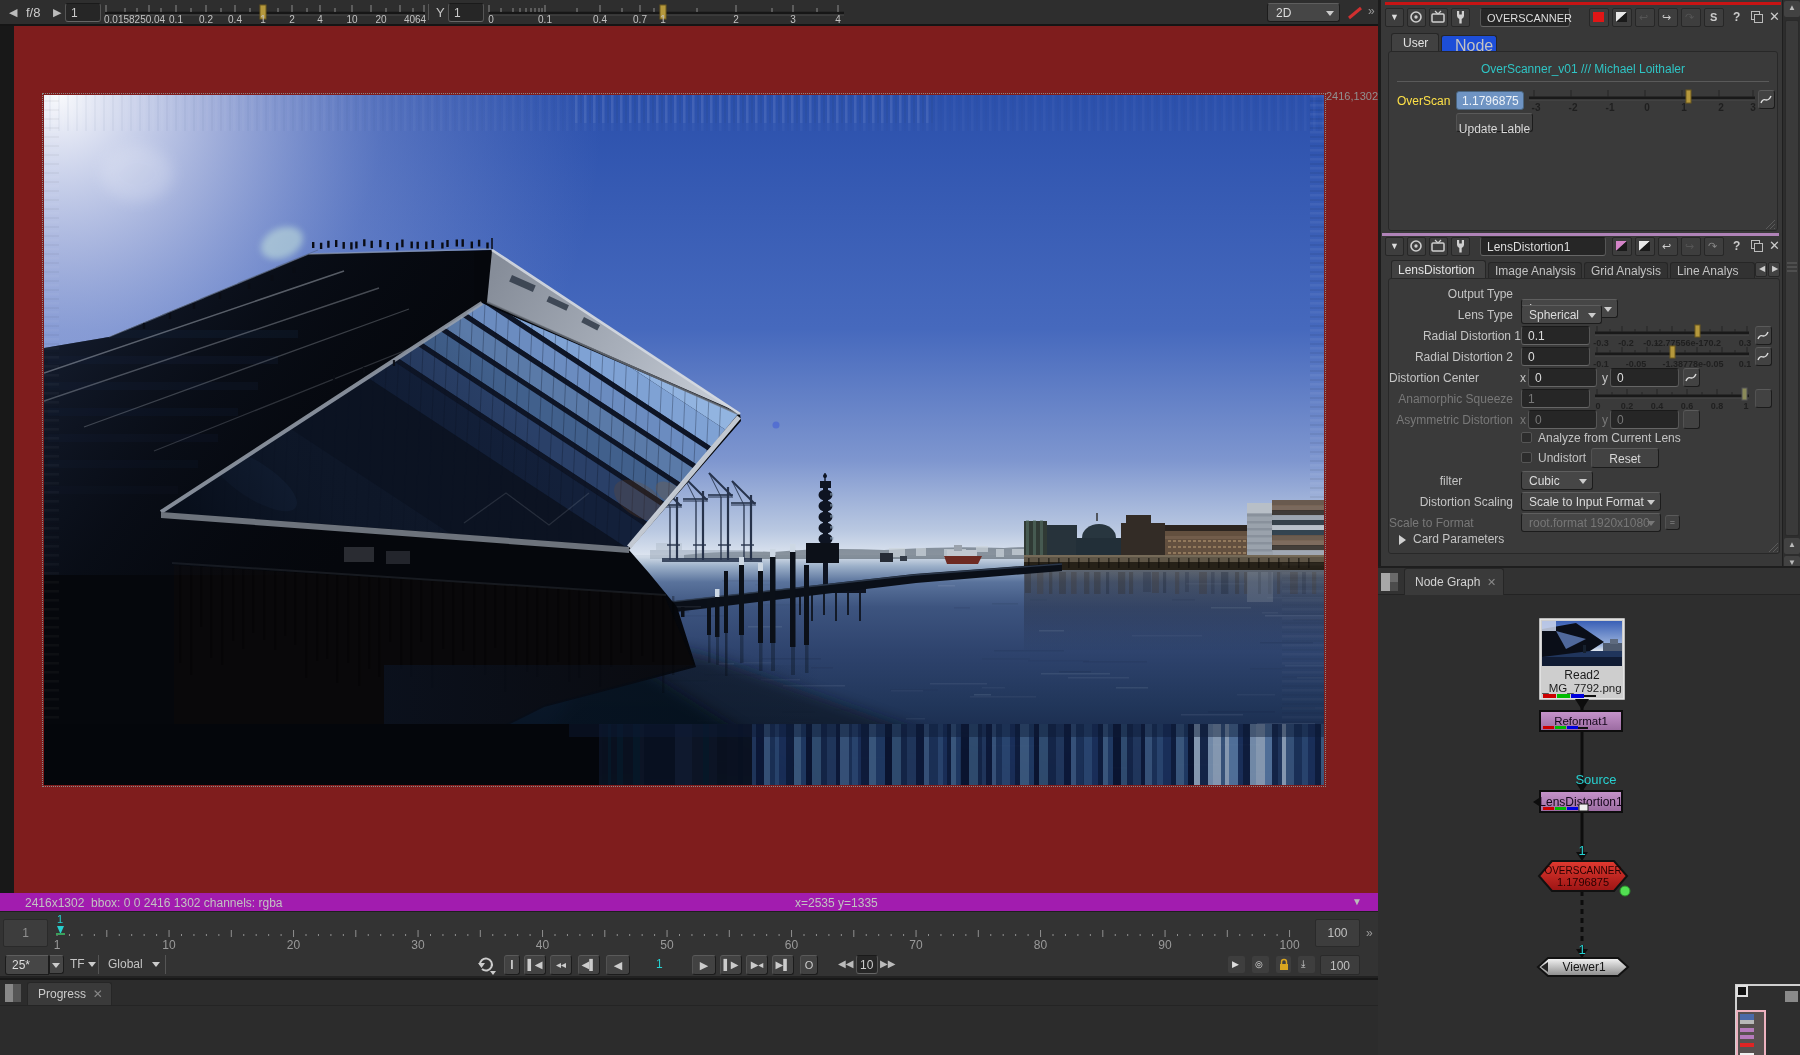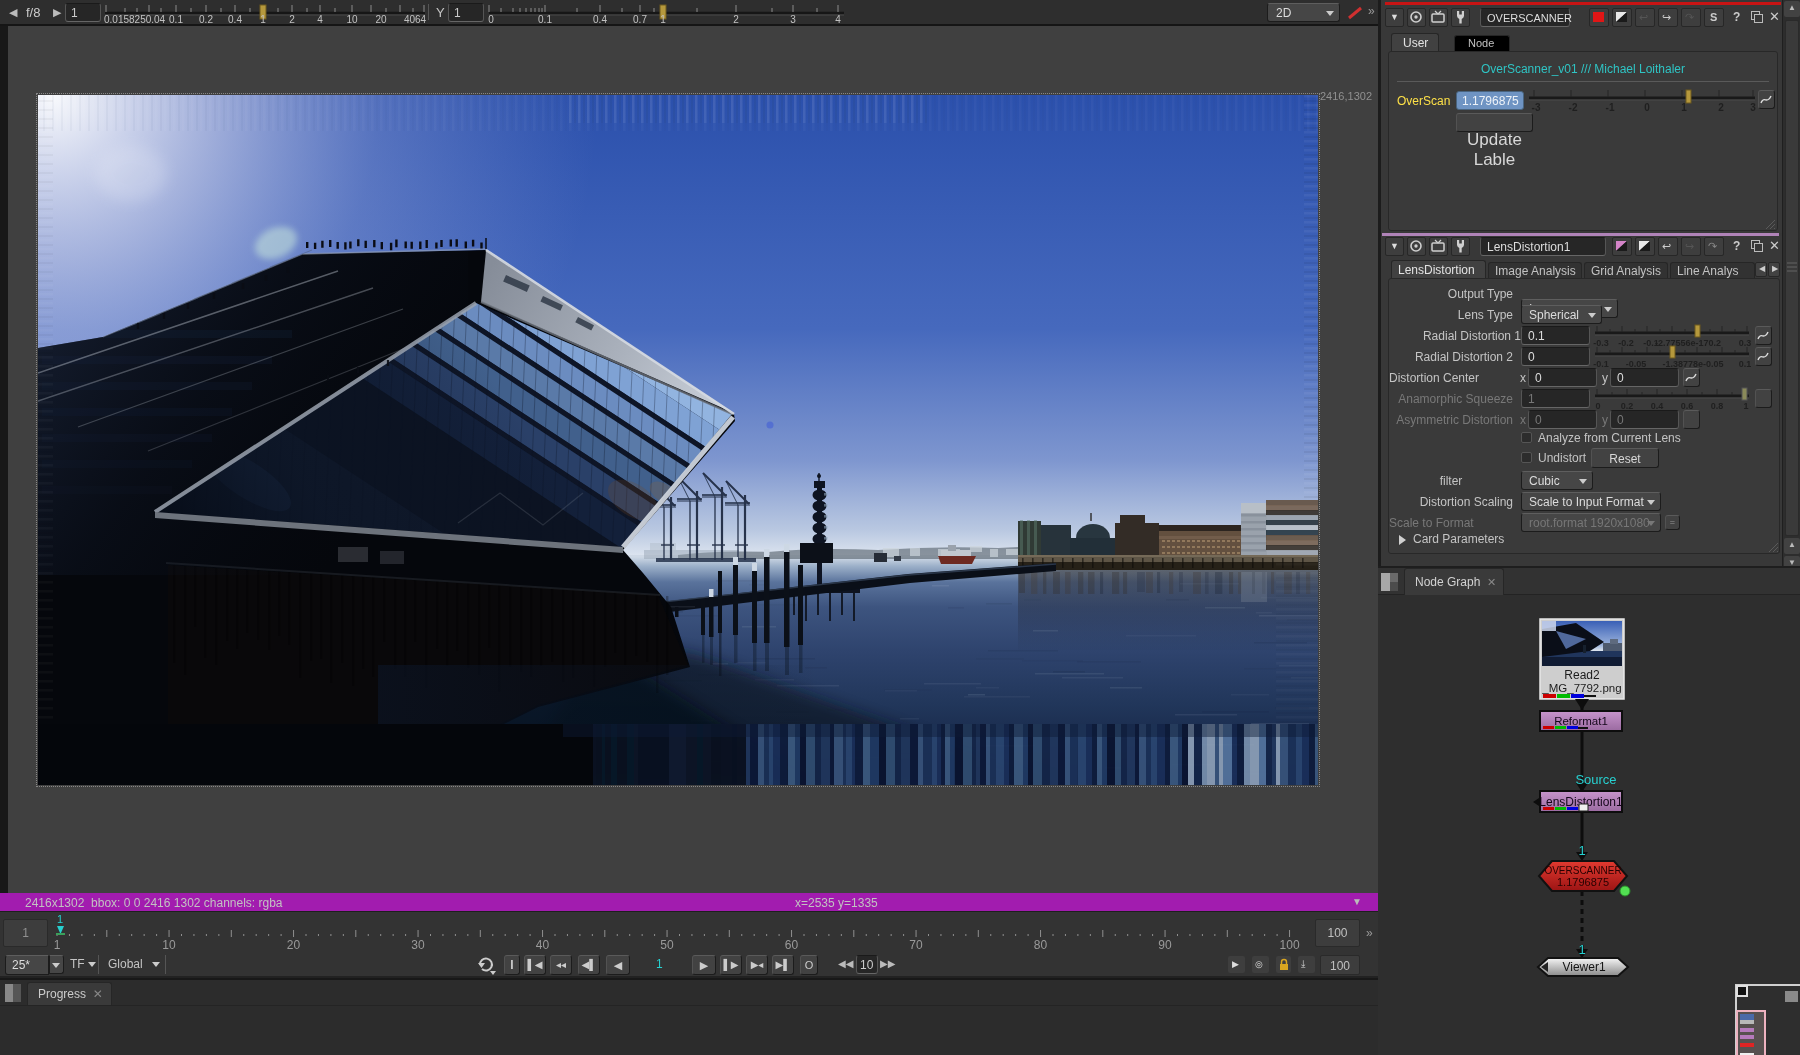--- a/index.html
+++ b/index.html
@@ -103,21 +103,21 @@
         <text x="351" y="23">4</text>
   </g>
  </svg>
  <div class="dd" style="left:1267px;top:3px;width:73px;height:19px;font-size:12px;padding:2px 0 0 8px">2D<span class="car"></span></div>
  <svg class="abs" style="left:1346px;top:4px" width="20" height="18">
       <line x1="3" y1="14" x2="15" y2="4" stroke="#d03030" stroke-width="3"></line>
     </svg>
  <div class="lbl" style="left:1368px;top:4px;color:#999;font-size:12px">»</div>
 </div>
 
-<div class="abs" id="viewer" style="left:8px;top:26px;width:1378px;height:867px;background:#404040">
+<div class="abs" id="viewer" style="left:14px;top:26px;width:1378px;height:867px;background:#7f1d1d">
  <div class="abs" style="left:29px;top:68px;width:1282px;height:692px;outline:1px dotted #888"></div>
  <div class="abs" id="photo" style="left:30px;top:69px;width:1280px;height:690px"><svg width="1280" height="690" viewBox="0 0 1280 690">
         <defs>
           <linearGradient id="skyg" x1="0" y1="0" x2="0" y2="468" gradientUnits="userSpaceOnUse">
             <stop offset="0" stop-color="#2b50ac"></stop>
             <stop offset="0.5" stop-color="#4669bd"></stop>
             <stop offset="0.78" stop-color="#7e96cf"></stop>
             <stop offset="0.93" stop-color="#b9c8e1"></stop>
             <stop offset="1" stop-color="#e6ecf3"></stop>
           </linearGradient>
@@ -981,21 +981,21 @@
       </div>
   <div class="abs" style="left:323px;top:8px;width:20px;height:19px;background:#3e3e3e;border:1px solid #272727;border-radius:2px">
         <span style="position:absolute;left:5px;top:2px;font-size:11px;color:#ccc;font-weight:bold">S</span>
       </div>
   <div class="lbl" style="left:352px;top:10px;color:#ccc;font-weight:bold">?</div>
   <div class="abs" style="left:370px;top:11px;width:9px;height:9px;border:1px solid #bbb"></div>
       <div class="abs" style="left:373px;top:14px;width:9px;height:9px;border:1px solid #bbb;background:#383838"></div>
   <div class="lbl" style="left:388px;top:9px;color:#ccc;font-size:13px">✕</div>
 
   <div class="abs" style="left:10px;top:33px;width:48px;height:19px;background:#414141;border:1px solid #262626;border-bottom:none;border-radius:3px 3px 0 0;font-size:12px;color:#e2e2e2;padding:2px 0 0 11px">User</div>
-  <div class="abs" style="left:73px;top:35px;width:56px;height:17px;background:#000000;border:1px solid #262626;border-bottom:none;border-radius:3px 3px 0 0;font-size:11px;color:#c2c2c2;padding:1px 0 0 13px">Node</div>
+  <div class="abs" style="left:60px;top:35px;width:56px;height:17px;background:#1d4ed8;border:1px solid #262626;border-bottom:none;border-radius:3px 3px 0 0;font-size:16px;color:#c2c2c2;padding:1px 0 0 13px">Node</div>
 
   <div class="abs" style="left:7px;top:51px;width:390px;height:180px;background:#3a3a3a;border:1px solid #282828;border-radius:3px">
    <div class="abs" style="left:0;top:0;width:388px;text-align:center;top:10px;font-size:12px;color:#2fc4c4">OverScanner_v01 /// Michael Loithaler</div>
    <div class="abs" style="left:8px;top:29px;width:372px;height:1px;background:#5a5a5a"></div>
    <div class="lbl" style="left:8px;top:42px;color:#fde047">OverScan</div>
    <div class="abs" style="left:67px;top:39px;width:68px;height:19px;background:#6f94c3;border:1px solid #49647f;border-radius:3px;font-size:12px;color:#edf2f8;padding:2px 0 0 5px">1.1796875</div>
    <svg class="abs" style="left:138px;top:36px" width="230" height="26">
     <line x1="2" y1="10" x2="228" y2="10" stroke="#191919" stroke-width="3"></line>
     <line x1="2" y1="12" x2="228" y2="12" stroke="#4a4a4a" stroke-width="1"></line>
     <g stroke="#252525" stroke-width="1">
@@ -1014,21 +1014,21 @@
             <text x="83" y="23">-1</text>
             <text x="120" y="23">0</text>
             <text x="157" y="23">1</text>
             <text x="194" y="23">2</text>
             <text x="226" y="23">3</text>
     </g>
    </svg>
    <div class="btn" style="left:369px;top:38px;width:17px;height:19px"><svg width="15" height="17">
             <path d="M2 12 C5 4,8 14,12 5" fill="none" stroke="#ddd" stroke-width="1.4"></path>
           </svg></div>
-   <div class="btn" style="left:67px;top:61px;width:77px;height:19px;font-size:17px;padding-top:16px;color:#d8d8d8">Update Lable</div>
+   <div class="btn" style="left:67px;top:61px;width:77px;height:19px;font-size:12px;padding-top:8px;color:#d8d8d8">Update Lable</div>
    <svg class="abs" style="left:375px;top:166px" width="12" height="12">
           <path d="M11 2 L2 11 M11 6 L6 11 M11 10 L10 11" stroke="#5a5a5a" stroke-width="1"></path>
         </svg>
   </div>
  </div>
 
  <div class="abs" style="left:4px;top:233px;width:397px;height:3px;background:#b083b8"></div>
 
  <div class="abs" id="ldpanel" style="left:3px;top:236px;width:401px;height:330px;background:#383838">
   <div class="abs" style="left:4px;top:1px;width:19px;height:19px;background:#3e3e3e;border:1px solid #272727;border-radius:2px">

